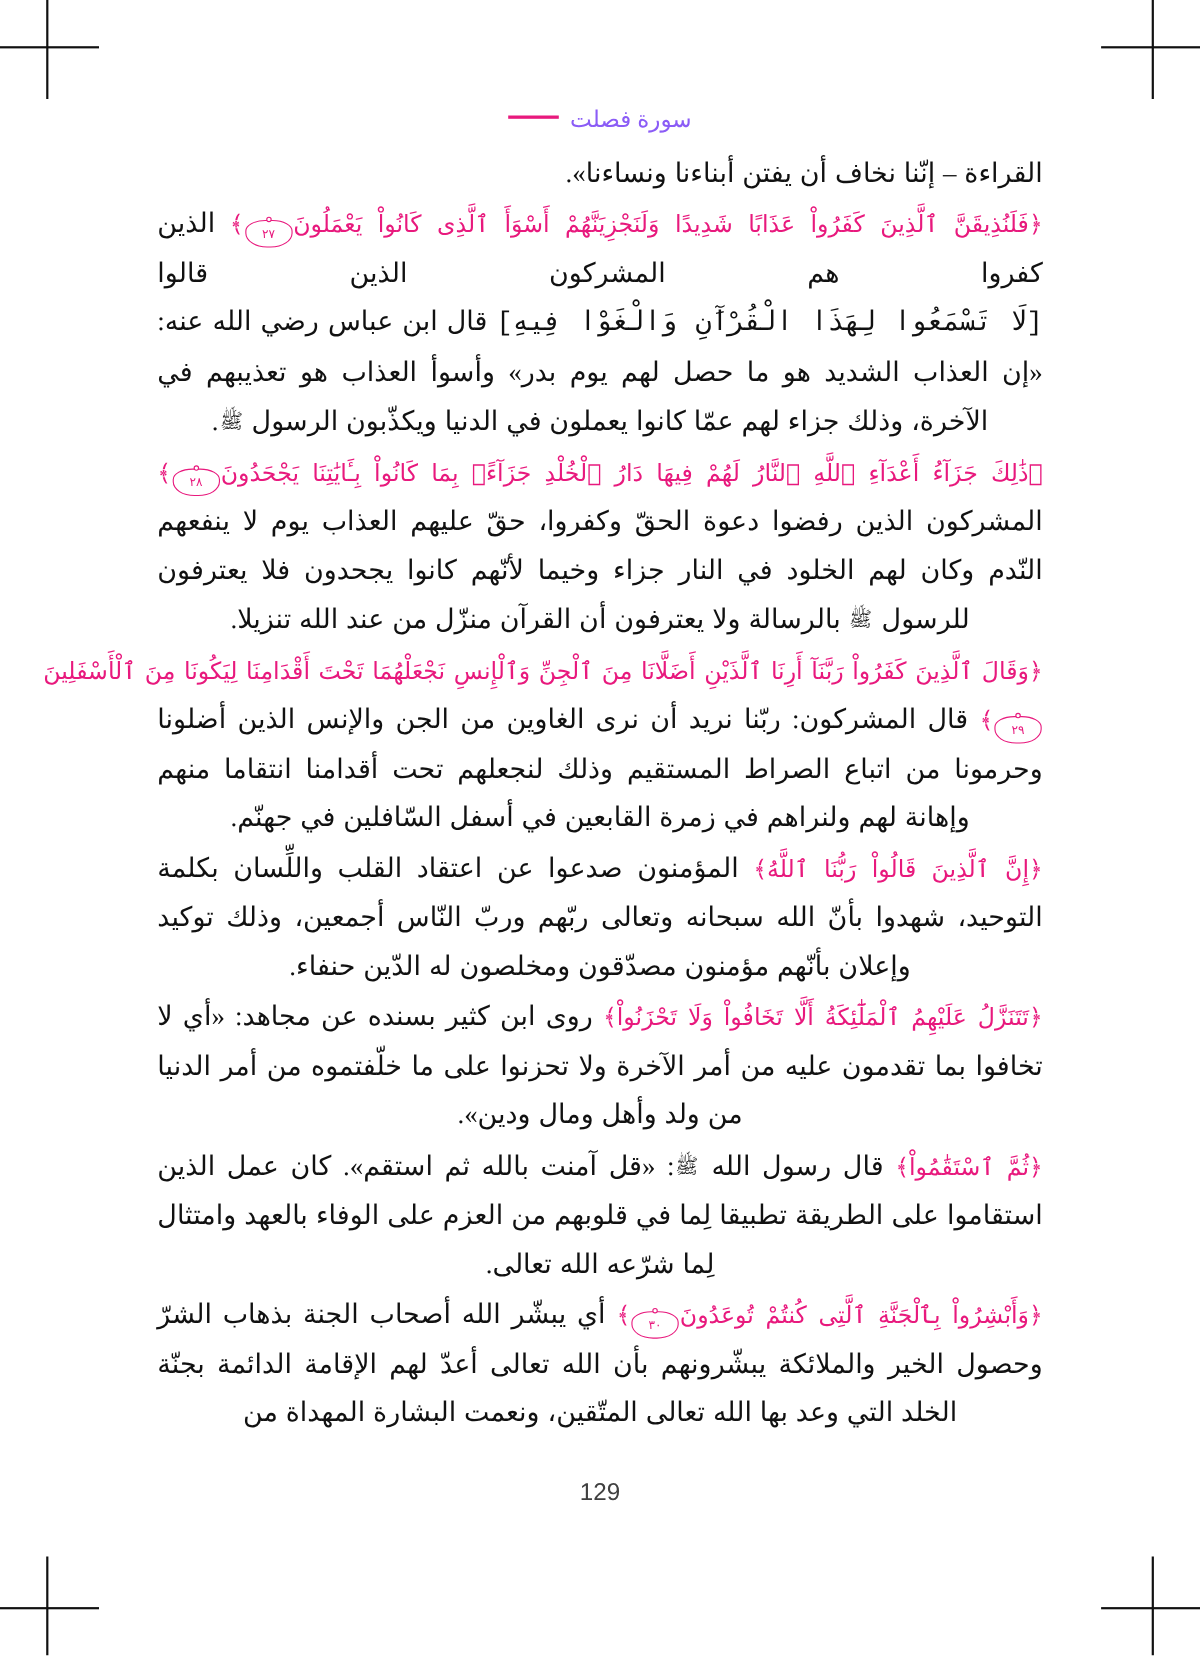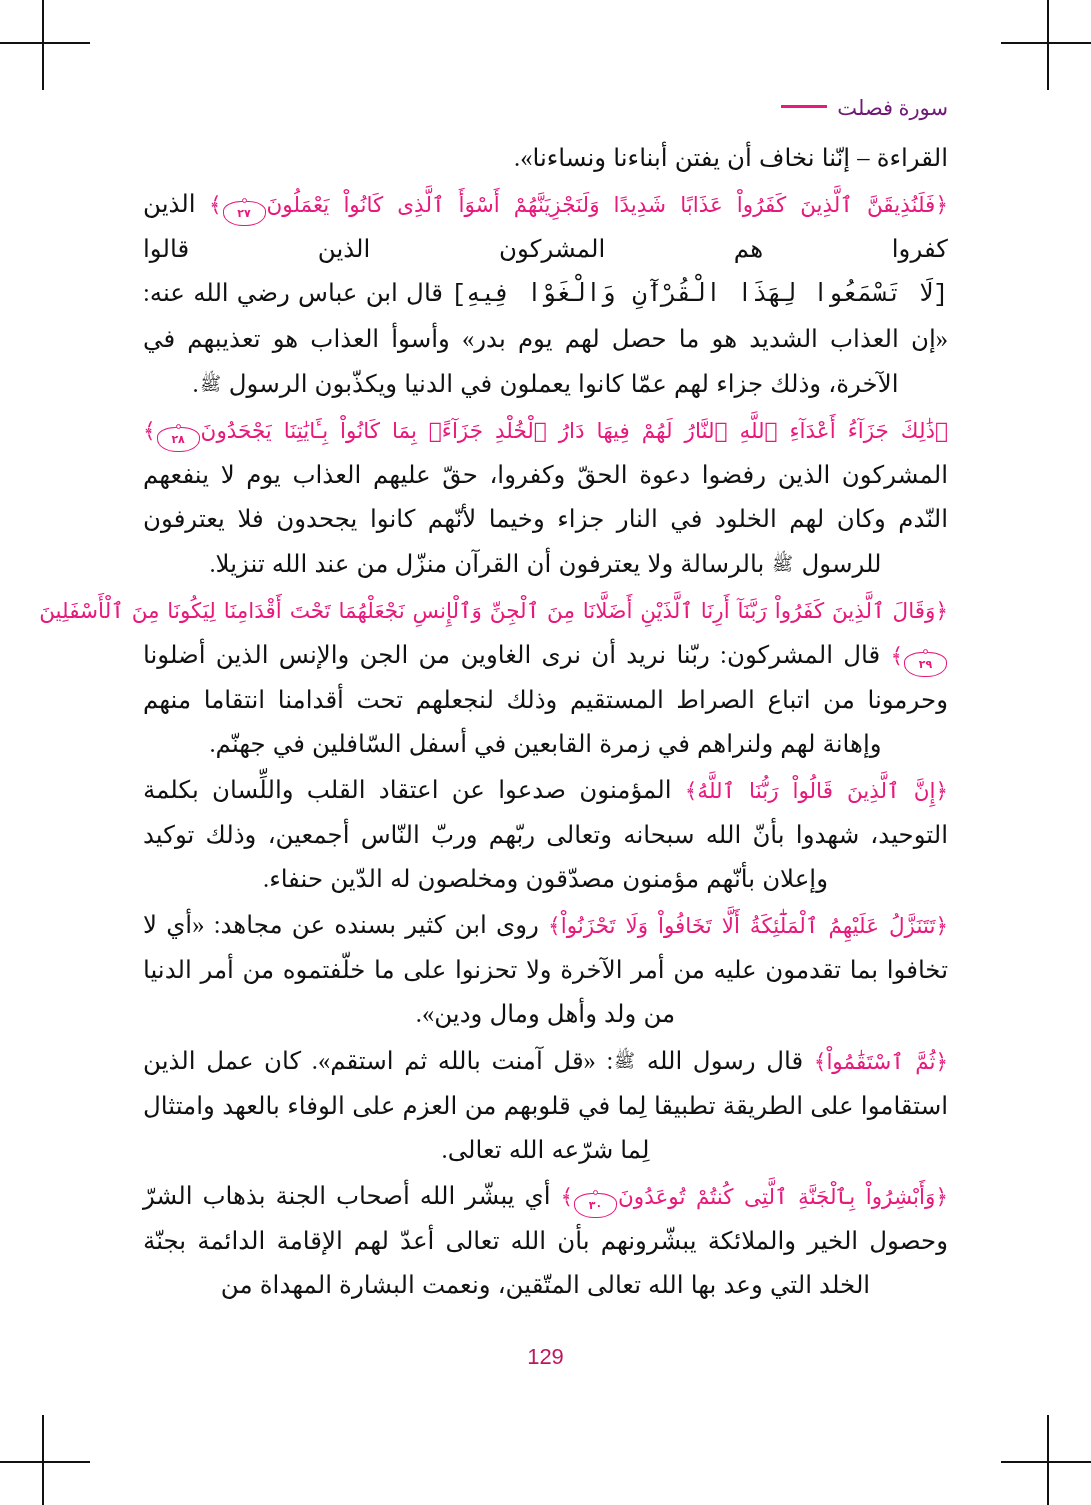--- a/index.html
+++ b/index.html
@@ -36,22 +36,22 @@
   .page {
     position: absolute;
     left: 143px;
     top: 96px;
     width: 805px;
     height: 1280px;
   }
 
   
   .running-head {
-    text-align: right;
-    color: #701a75;
+    text-align: center;
+    color: #8b5cf6;
     font-size: 21px;
     letter-spacing: 0.5px;
     height: 40px;
     white-space: nowrap;
     direction: rtl;
   }
   .running-head .rule {
     display: inline-block;
     width: 46px;
     height: 3px;
@@ -94,21 +94,20 @@
     position: relative;
     width: 43px;
     height: 25px;
     vertical-align: -5px;
     margin: 0 1px;
     color: #E8197D;
     font-family: "DejaVu Sans", sans-serif;
     font-size: 11px;
     line-height: 25px;
     text-align: center;
-    font-weight: bold;
   }
   .ayah .ring {
     position: absolute;
     inset: 0;
     border: 1.6px solid #E8197D;
     border-radius: 42% 42% 46% 46% / 40% 40% 52% 52%;
     box-sizing: border-box;
   }
   .ayah .ring::before {
     content: "";
@@ -144,21 +143,21 @@
 
   
   .folio {
     position: absolute;
     left: 0;
     right: 0;
     top: 1248px;
     text-align: center;
     font-family: "Liberation Sans", sans-serif;
     font-size: 22px;
-    color: #be185d;
+    color: #404040;
     direction: ltr;
   }
 </style>
 </head>
 <body>
 
 <div class="crop crop-v crop-tl-v"></div>
 <div class="crop crop-h crop-tl-h"></div>
 <div class="crop crop-v crop-tr-v"></div>
 <div class="crop crop-h crop-tr-h"></div>

